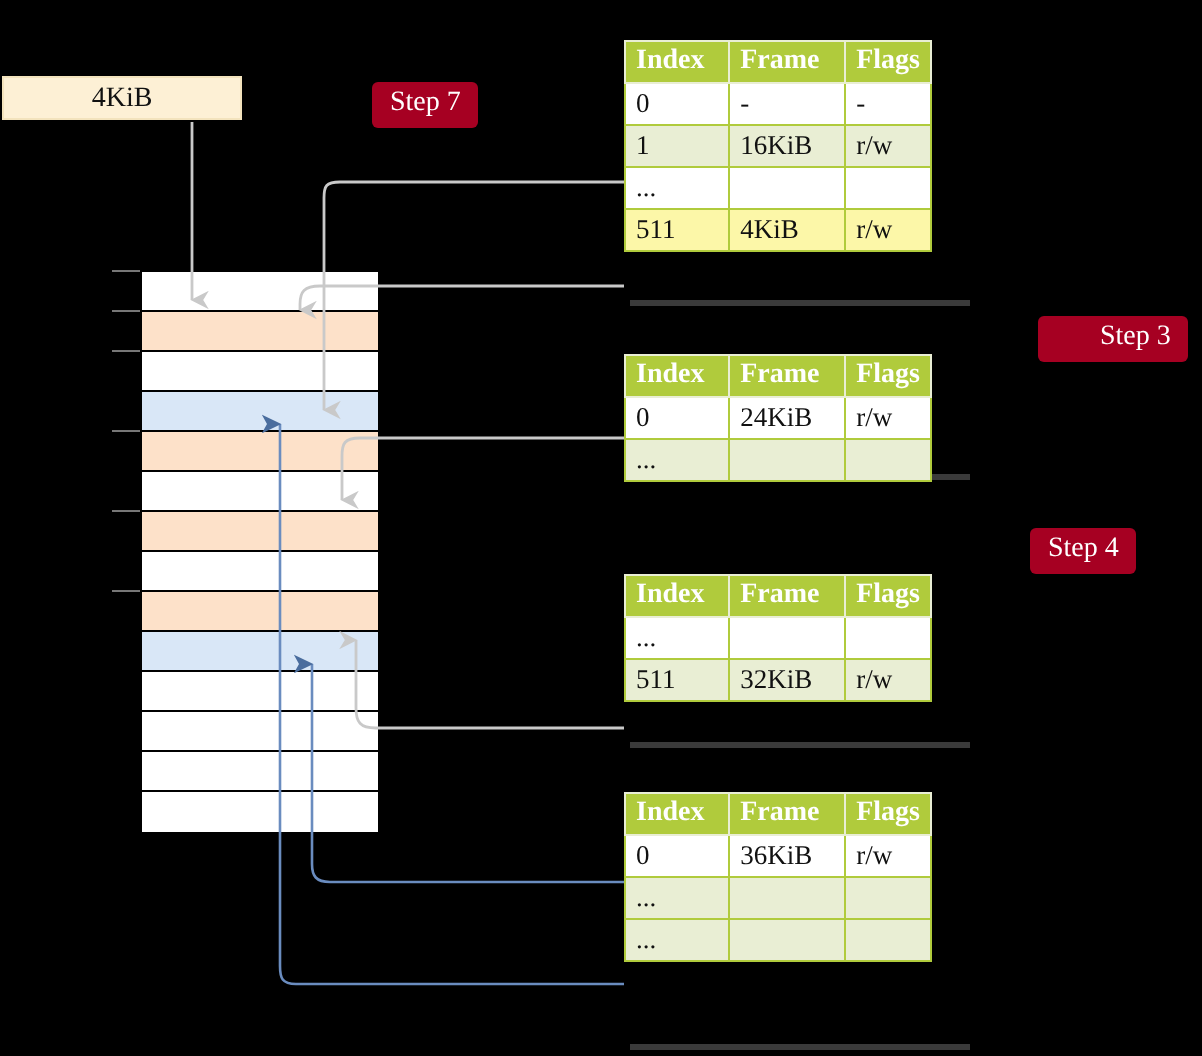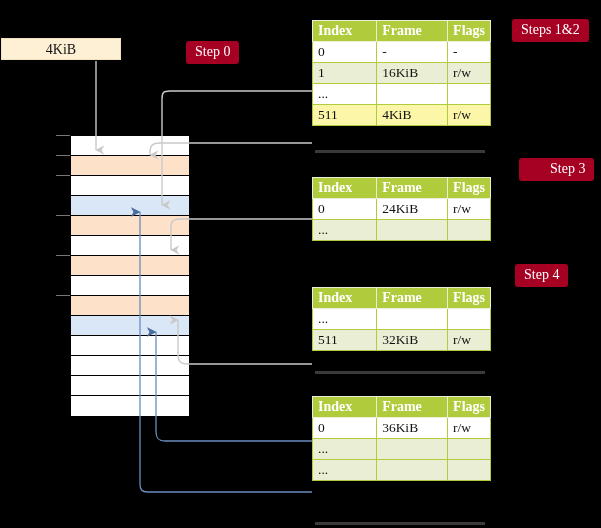--- a/index.html
+++ b/index.html
@@ -23,21 +23,21 @@
   .memrow{height:20px;box-sizing:border-box;border-bottom:1px solid #000;}
   .memrow:last-child{border-bottom:none;}
   .c-white{background:#ffffff;}
   .c-orange{background:#fde1c9;}
   .c-blue{background:#d9e7f7;}
 
   
   .tick{position:absolute;height:1px;background:#777;}
 
   
-  table.pt{position:absolute;border-collapse:collapse;width:179px;
+  table.pt{position:absolute;border-collapse:collapse;width:154px;
      background:#fff;font-size:13.5px;}
   table.pt th{background:#b0cb3c;color:#fff;font-weight:bold;
      text-align:left;padding:2px 5px;border:1px solid #e9eed4;
      font-size:14px;}
   table.pt td{border:1px solid #b0cb3c;padding:2px 5px;height:19px;
      box-sizing:border-box;color:#111;vertical-align:middle;}
   table.pt tr.alt td{background:#e9eed4;}
   table.pt td.hl{background:#fcf7a8;}
   table.pt td.col-i{width:55px;}
   table.pt td.col-f{width:62px;}
@@ -49,22 +49,21 @@
   svg.wires{position:absolute;left:0;top:0;width:601px;height:528px;
      pointer-events:none;}
 </style>
 </head>
 <body>
 
 <div class="stage">
 
   <div class="frame-box" style="left:1px;top:38px;width:120px;height:22px;line-height:21px;">4KiB</div>
 
-  <div class="step-badge" style="left:186px;top:41px;">Step 0</div>
-  <div class="step-badge" style="left:512px;top:19px;">Steps 1&amp;2</div>
+  <div class="step-badge" style="left:186px;top:41px;">Step 7</div>
   <div class="step-badge" style="left:519px;top:158px;padding-left:31px;">Step 3</div>
   <div class="step-badge" style="left:515px;top:264px;">Step 4</div>
 
   <div class="tick" style="left:56px;top:135px;width:16px;"></div>
   <div class="tick" style="left:56px;top:155px;width:16px;"></div>
   <div class="tick" style="left:56px;top:175px;width:16px;"></div>
   <div class="tick" style="left:56px;top:215px;width:16px;"></div>
   <div class="tick" style="left:56px;top:255px;width:16px;"></div>
   <div class="tick" style="left:56px;top:295px;width:16px;"></div>
 

